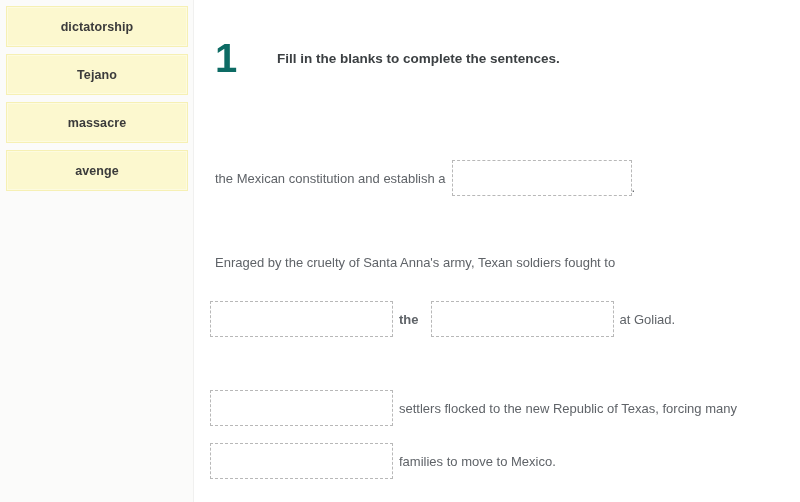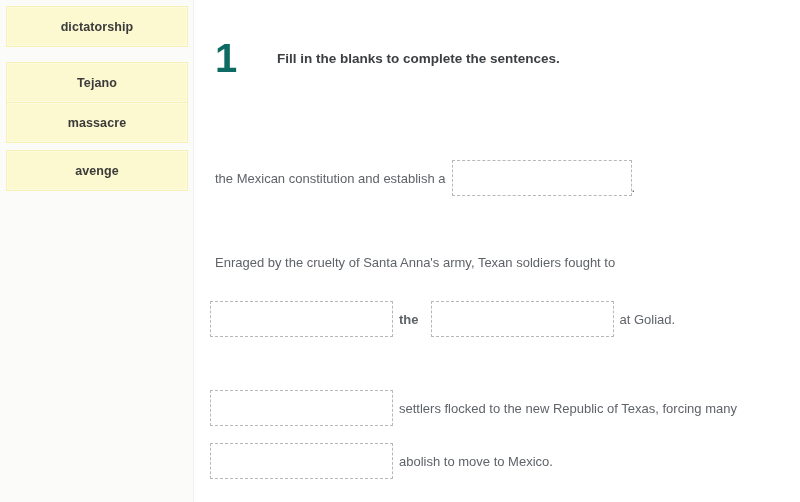--- a/index.html
+++ b/index.html
@@ -101,21 +101,21 @@
   .sp-l { margin-left: 6px; }
   .sp-r { margin-right: 12px; font-weight: bold; }
 </style>
 </head>
 <body>
 
 <div id="word-bank">
   <div class="word-tile" style="top:6px;">
     <span class="word-tile-label">dictatorship</span>
   </div>
-  <div class="word-tile" style="top:62px;">
+  <div class="word-tile" style="top:54px;">
     <span class="word-tile-label">Tejano</span>
   </div>
   <div class="word-tile" style="top:102px;">
     <span class="word-tile-label">massacre</span>
   </div>
   <div class="word-tile" style="top:150px;">
     <span class="word-tile-label">avenge</span>
   </div>
 </div>
 
@@ -144,16 +144,16 @@
     <span class="seg sp-l">at Goliad.</span>
   </div>
 
   <div class="sentence-line" style="left:15px; top:390px;">
     <span class="blank" style="width:183px;" title=""></span>
     <span class="seg sp-l">settlers flocked to the new Republic of Texas, forcing many</span>
   </div>
 
   <div class="sentence-line" style="left:15px; top:443px;">
     <span class="blank" style="width:183px;" title=""></span>
-    <span class="seg sp-l">abolish to move to Mexico.</span>
+    <span class="seg sp-l">families to move to Mexico.</span>
   </div>
 
 </div>
 
 </body></html>

